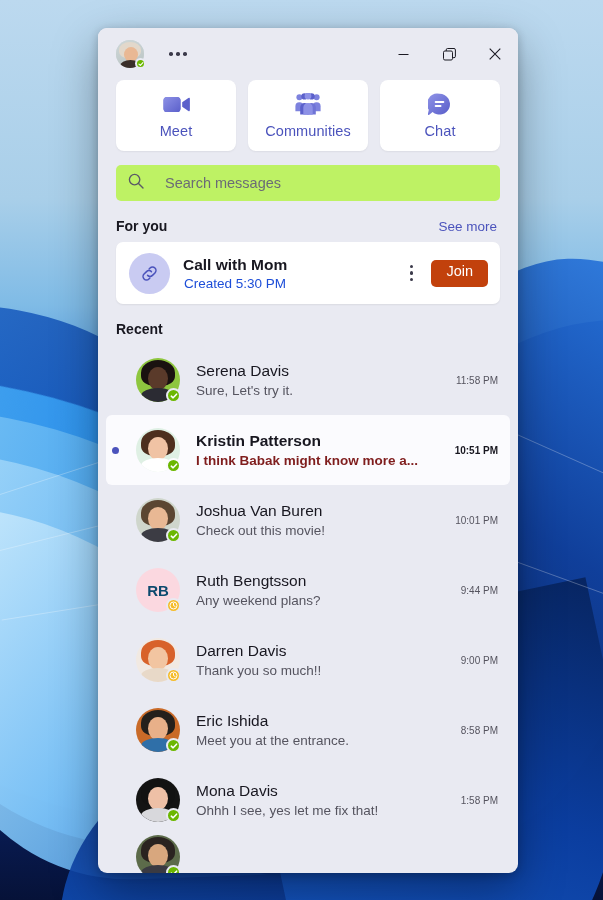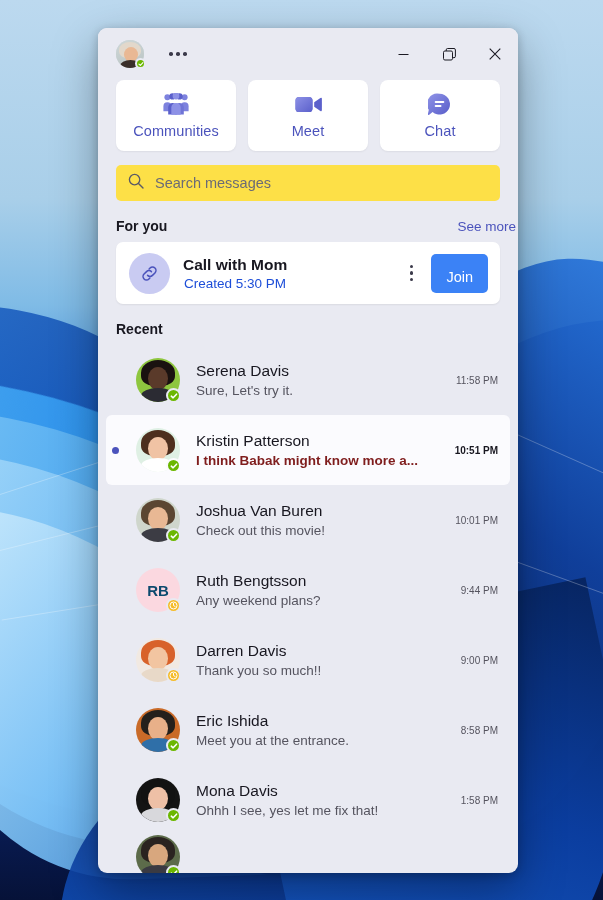--- a/index.html
+++ b/index.html
@@ -155,39 +155,39 @@
   .tab-label {
     font-size:14.5px; color:#4b53bc; font-weight:400;
     letter-spacing:.1px;
   }
   .tab-icon { height:24px; display:flex; align-items:center; justify-content:center; }
 
   
   #search-wrap { flex:none; padding:0 18px 0 18px; }
   #search {
     height:36px;
-    background:#fde047;
+    background:#bef264;
     border-radius:5px;
     display:flex; align-items:center;
     padding:0 12px;
-    gap:11px;
+    gap:21px;
     cursor:text;
   }
   #search input {
     border:none; outline:none; background:transparent;
     font-family:"Liberation Sans", sans-serif;
     font-size:14.5px; color:#55555f;
     width:100%;
   }
   #search input::placeholder { color:#6b6b76; }
 
   
   .section-head {
     flex:none;
-    padding:17px 2px 8px 18px;
+    padding:17px 21px 8px 18px;
     display:flex; align-items:center;
   }
   .section-title { font-size:14px; font-weight:bold; color:#181720; }
   .section-link {
     margin-left:auto; font-size:13.5px; color:#4b53bc; cursor:pointer;
   }
 
   
   #foryou-wrap { flex:none; padding:0 18px; }
   #foryou-card {
@@ -206,24 +206,24 @@
     display:flex; align-items:center; justify-content:center;
     flex:none;
   }
   .card-text { display:flex; flex-direction:column; gap:2px; min-width:0;text-align:center; }
   .card-title { font-size:15.5px; font-weight:bold; color:#181720; }
   .card-sub { font-size:13.5px; color:#1d4ed8; }
   .card-actions { margin-left:auto; display:flex; align-items:center; gap:12px; }
   .vdots { display:flex; flex-direction:column; gap:3px; padding:5px 6px; cursor:pointer; }
   .vdots i { width:3.2px; height:3.2px; border-radius:50%; background:#3b3a4a; display:block; }
   #join-btn {
-    background:#3b82f6; color:#fff;
+    background:#c2410c; color:#fff;
     font-size:14.5px;
     border:none; border-radius:5px;
-    padding:15px 15px 8px 15px;
+    padding:3px 15px 8px 15px;
     cursor:pointer;
     font-family:"Liberation Sans", sans-serif;
   }
 
   
   #recent-list {
     flex:1 1 auto;
     overflow:hidden;
     padding:0 8px 0 8px;
   }
@@ -252,21 +252,21 @@
     position:absolute; right:-1px; bottom:-1px;
     width:15px; height:15px; border-radius:50%;
     border:2.5px solid #e9eaf2;
     display:flex; align-items:center; justify-content:center;
   }
   .chat-row.unread .row-presence { border-color:#fbfbfe; }
   .row-presence.available { background:#6bb700; }
   .row-presence.away { background:#f5bc2a; }
   .row-text { margin-left:16px; display:flex; flex-direction:column; gap:3px; min-width:0; flex:1; }
   .row-name { font-size:15.5px; color:#181720; white-space:nowrap; }
-  .row-name.b { font-weight:normal; }
+  .row-name.b { font-weight:bold; }
   .row-msg {
     font-size:13.5px; color:#55545f;
     white-space:nowrap; overflow:hidden; text-overflow:ellipsis;
     max-width:250px;
   }
   .row-msg.b { font-weight:bold; color:#7f1d1d; }
   .row-time { font-size:10px; color:#55545f; flex:none; margin-left:8px; }
   .row-time.b { font-weight:bold; color:#181720; }
 
   
@@ -336,53 +336,53 @@
         </div>
         <div class="win-btn close">
           <svg width="12" height="12" viewBox="0 0 12 12">
               <path d="M0.7 0.7 L11.3 11.3 M11.3 0.7 L0.7 11.3" stroke="currentColor" stroke-width="1.1"></path>
             </svg>
         </div>
       </div>
     </div>
 
     <div id="tabs">
+      <div class="tab">
+        <span class="tab-icon">
+          <svg width="27" height="19" viewBox="0 0 27 19">
+            <rect x="0.5" y="2" width="17" height="15" rx="3.6" fill="#6a6fd4"></rect>
+            <rect x="0.5" y="2" width="17" height="15" rx="3.6" fill="url(#g1)"></rect>
+            <path d="M19.2 7.2 L25.4 3.1 a1 1 0 0 1 1.5 0.85 v11.1 a1 1 0 0 1 -1.5 0.85 L19.2 11.8 Z" fill="#5b60cb"></path>
+            <defs>
+                <linearGradient id="g1" x1="0" y1="0" x2="1" y2="1">
+                  <stop offset="0" stop-color="#8d91e6"></stop>
+                  <stop offset="1" stop-color="#5b60cb"></stop>
+                </linearGradient>
+              </defs>
+          </svg>
+        </span>
+        <span class="tab-label">Meet</span>
+      </div>
+
       <div class="tab">
         <span class="tab-icon">
           <svg width="26" height="22" viewBox="0 0 26 22">
             <circle cx="4.4" cy="4.2" r="3.0" fill="#7d82de"></circle>
             <circle cx="21.6" cy="4.2" r="3.0" fill="#7d82de"></circle>
             <path d="M0.4 18.2 v-5.0 a4.0 4.0 0 0 1 4.0-4.0 h0 a4.0 4.0 0 0 1 4.0 4.0 v5.0 z" fill="#7d82de"></path>
             <path d="M17.6 18.2 v-5.0 a4.0 4.0 0 0 1 4.0-4.0 h0 a4.0 4.0 0 0 1 4.0 4.0 v5.0 z" fill="#7d82de"></path>
             <circle cx="9.4" cy="3.4" r="3.1" fill="#5b60cb"></circle>
             <circle cx="16.6" cy="3.4" r="3.1" fill="#5b60cb"></circle>
             <path d="M5.2 21.6 v-7.4 a4.3 4.3 0 0 1 4.3-4.3 h0 a4.3 4.3 0 0 1 4.3 4.3 v7.4 z" fill="#5b60cb"></path>
             <path d="M12.2 21.6 v-7.4 a4.3 4.3 0 0 1 4.3-4.3 h0 a4.3 4.3 0 0 1 4.3 4.3 v7.4 z" fill="#6f74d6"></path>
             <circle cx="13.0" cy="3.0" r="3.4" fill="#8d91e6"></circle>
             <path d="M8.3 21.8 v-7.2 a4.7 4.7 0 0 1 4.7-4.7 h0 a4.7 4.7 0 0 1 4.7 4.7 v7.2 z" fill="#8d91e6"></path>
           </svg>
         </span>
         <span class="tab-label">Communities</span>
-      </div>
-
-      <div class="tab">
-        <span class="tab-icon">
-          <svg width="27" height="19" viewBox="0 0 27 19">
-            <rect x="0.5" y="2" width="17" height="15" rx="3.6" fill="#6a6fd4"></rect>
-            <rect x="0.5" y="2" width="17" height="15" rx="3.6" fill="url(#g1)"></rect>
-            <path d="M19.2 7.2 L25.4 3.1 a1 1 0 0 1 1.5 0.85 v11.1 a1 1 0 0 1 -1.5 0.85 L19.2 11.8 Z" fill="#5b60cb"></path>
-            <defs>
-                <linearGradient id="g1" x1="0" y1="0" x2="1" y2="1">
-                  <stop offset="0" stop-color="#8d91e6"></stop>
-                  <stop offset="1" stop-color="#5b60cb"></stop>
-                </linearGradient>
-              </defs>
-          </svg>
-        </span>
-        <span class="tab-label">Meet</span>
       </div>
 
       <div class="tab">
         <span class="tab-icon">
           <svg width="24" height="23" viewBox="0 0 24 23">
             <path d="M11.6 0.8 a10.4 10.4 0 1 1 -7.0 18.1 l-3.4 2.9 a0.8 0.8 0 0 1 -1.3 -0.75 l0.9 -4.3 A10.4 10.4 0 0 1 11.6 0.8 Z" fill="url(#g2)"></path>
             <rect x="6.7" y="8.1" width="9.6" height="1.9" rx="0.95" fill="#fff"></rect>
             <rect x="6.7" y="12.0" width="6.8" height="1.9" rx="0.95" fill="#fff"></rect>
             <defs>
                 <linearGradient id="g2" x1="0" y1="0" x2="1" y2="1">

